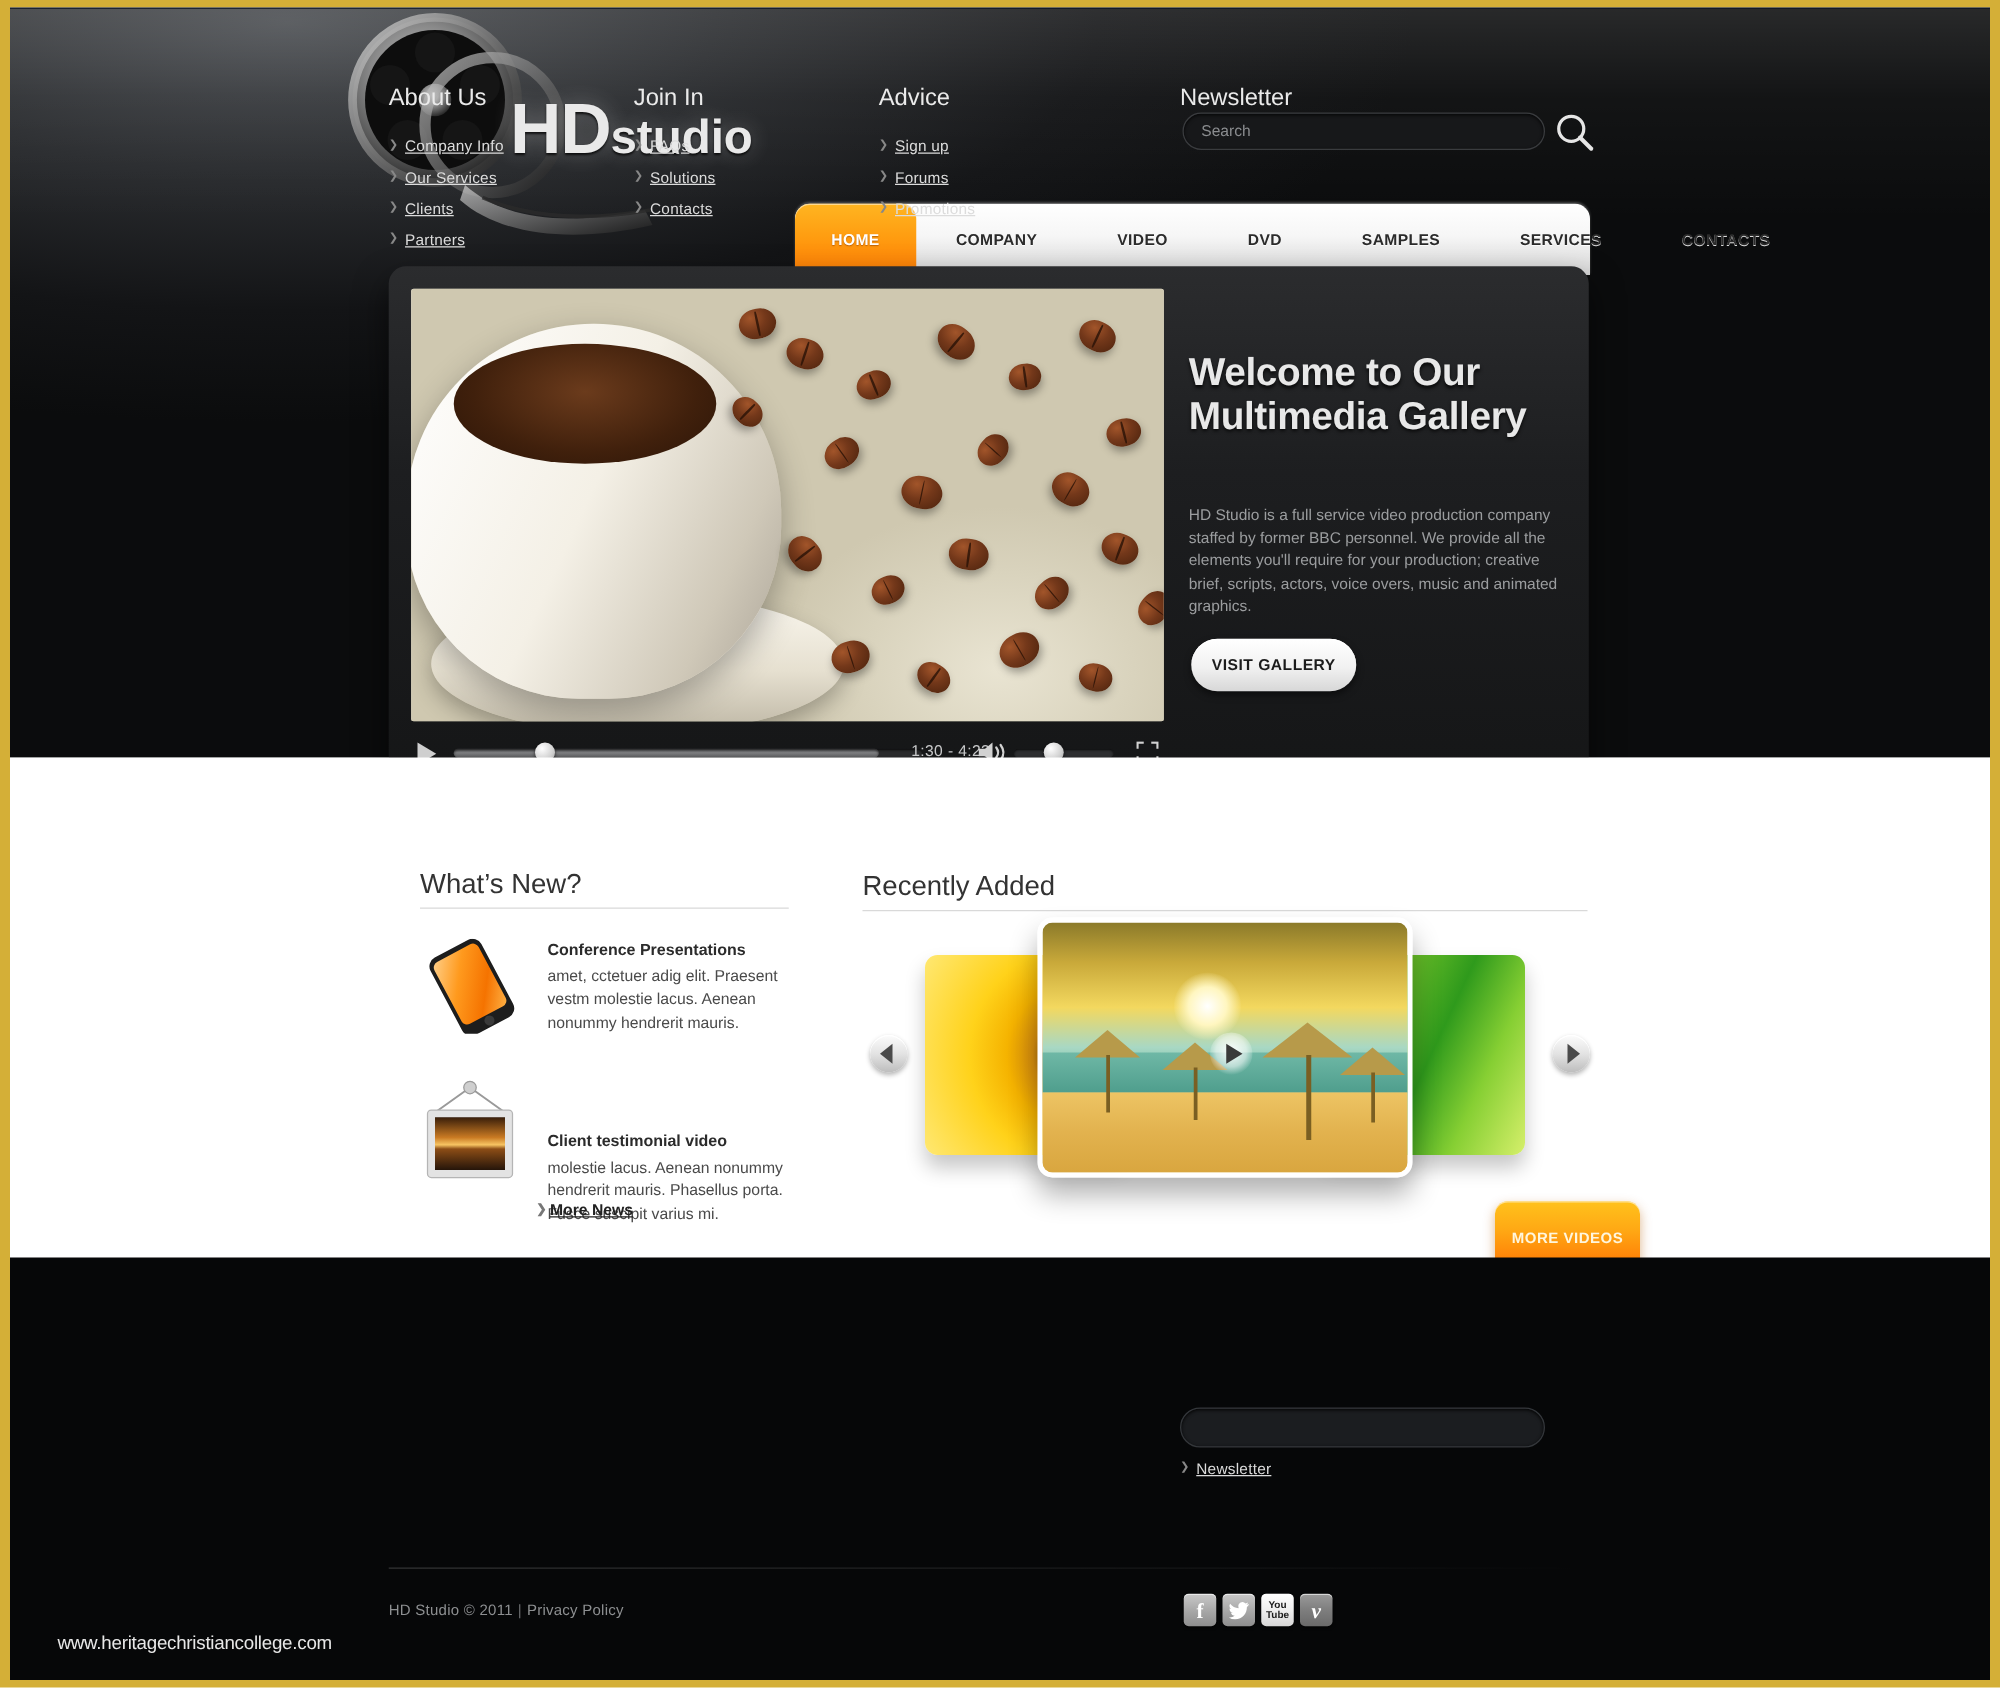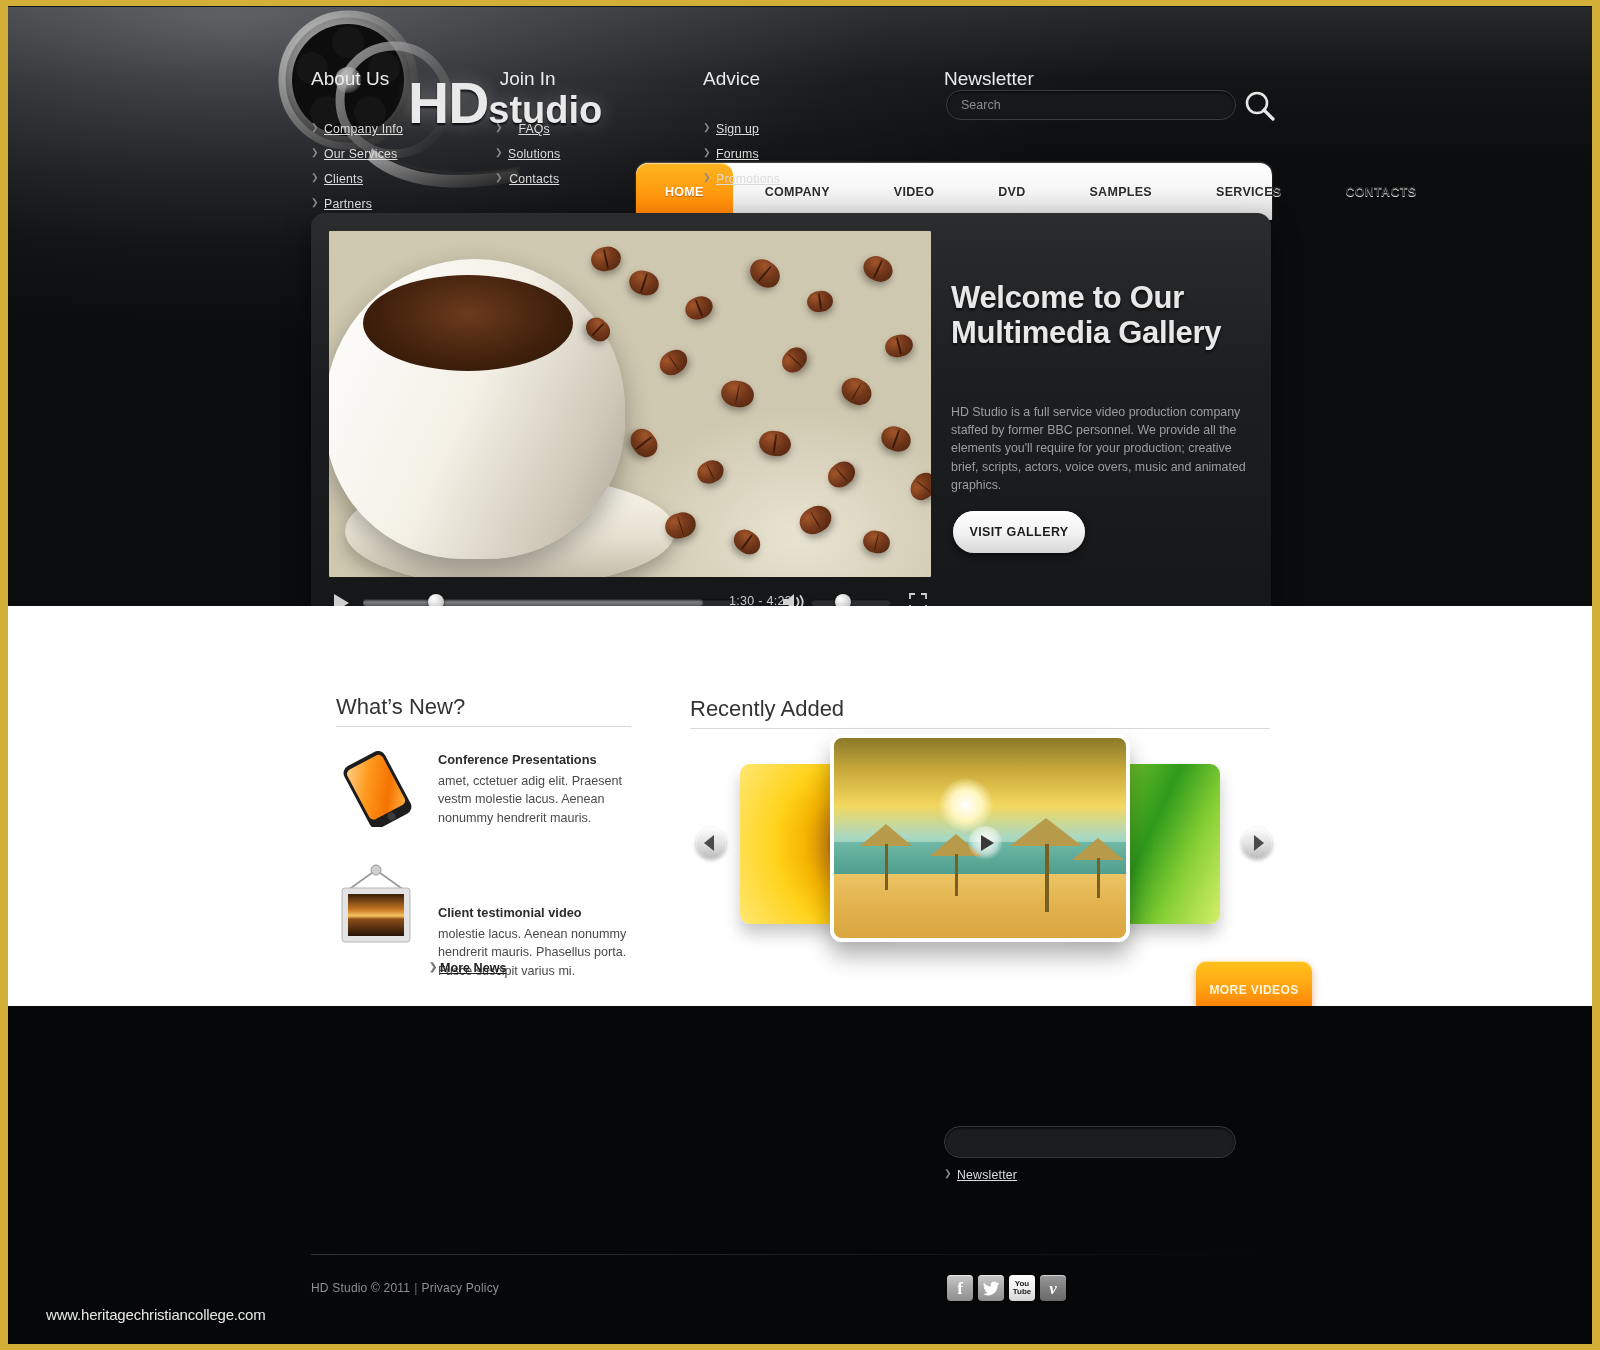--- a/index.html
+++ b/index.html
@@ -262,21 +262,21 @@
     font-size:12px;font-weight:bold;color:#fff6dd;letter-spacing:.4px;
     box-shadow:0 4px 9px rgba(180,90,0,.45), inset 0 1px 0 rgba(255,255,255,.55);
   }
 
   
   .footer{
     position:absolute;left:0;top:1000px;width:100%;height:338px;
     background:#060708;
   }
   .f-col{position:absolute;top:62px;}
-  .f-head{font-size:19px;color:#eaeaea;margin-bottom:32px;font-weight:normal;}
+  .f-head{font-size:19px;color:#eaeaea;margin-bottom:20px;font-weight:normal;}
   .f-link{
     display:block;position:relative;padding-left:13px;margin-bottom:11px;
     font-size:12.3px;color:#dcdcdc;text-decoration:underline;cursor:pointer;
     letter-spacing:.2px;
   }
   .f-link .arr{position:absolute;left:0;top:0;color:#888;font-size:9px;text-decoration:none;}
   .news-input{
     position:absolute;left:936px;top:1120px;width:292px;height:32px;box-sizing:border-box;
     background:#1b1d20;border:1px solid #34373b;border-radius:16px;outline:none;
     color:#c8c8c8;font-size:12.5px;padding:0 14px;
@@ -505,21 +505,21 @@
   <div class="footer"></div>
 
   <div class="f-col" style="left:303px;">
     <div class="f-head">About Us</div>
     <a class="f-link"><span class="arr">❯</span><span>Company Info</span></a>
     <a class="f-link"><span class="arr">❯</span><span>Our Services</span></a>
     <a class="f-link"><span class="arr">❯</span><span>Clients</span></a>
     <a class="f-link"><span class="arr">❯</span><span>Partners</span></a>
   </div>
 
-  <div class="f-col" style="left:487px;text-align:center;">
+  <div class="f-col" style="left:499px;">
     <div class="f-head">Join In</div>
     <a class="f-link"><span class="arr">❯</span><span>FAQs</span></a>
     <a class="f-link"><span class="arr">❯</span><span>Solutions</span></a>
     <a class="f-link"><span class="arr">❯</span><span>Contacts</span></a>
   </div>
 
   <div class="f-col" style="left:695px;">
     <div class="f-head">Advice</div>
     <a class="f-link"><span class="arr">❯</span><span>Sign up</span></a>
     <a class="f-link"><span class="arr">❯</span><span>Forums</span></a>

